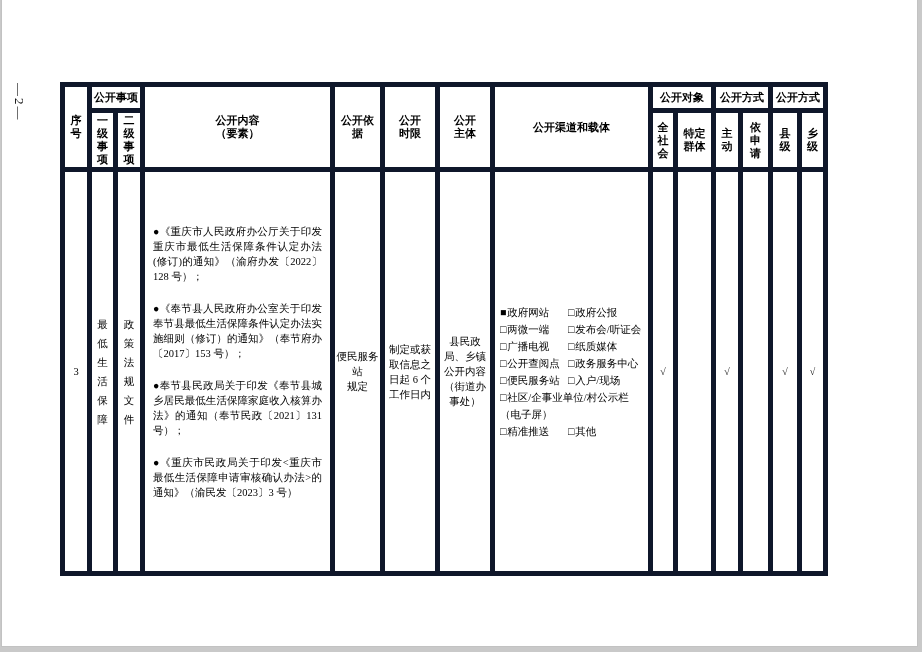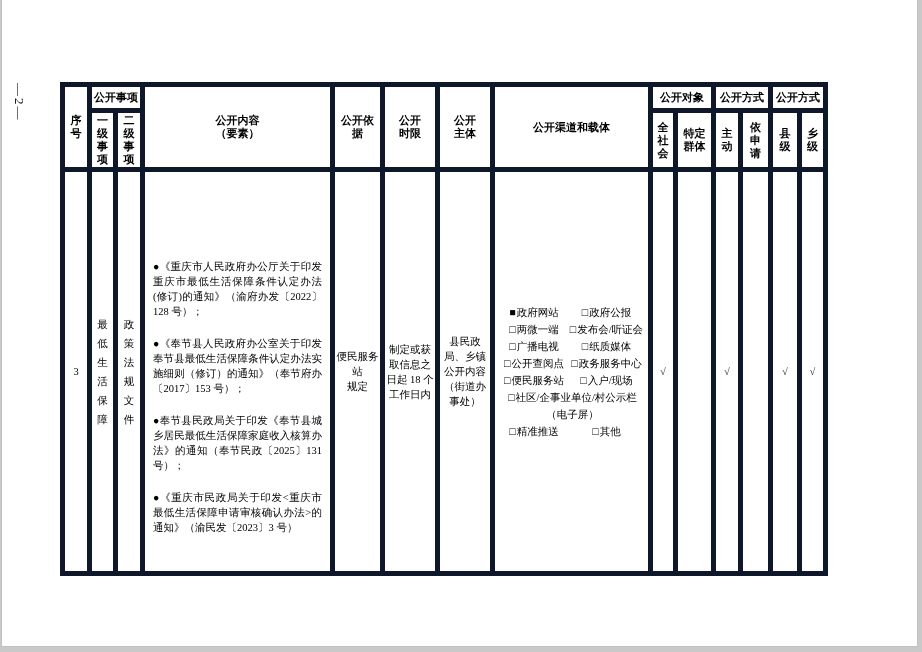--- a/index.html
+++ b/index.html
@@ -34,31 +34,31 @@
   .hc{
     font-family:"Liberation Sans","DejaVu Sans",sans-serif;
     font-weight:bold;font-size:11px;text-align:center;
     vertical-align:middle;line-height:13px;
   }
   .bc{
     font-size:10.5px;text-align:center;vertical-align:middle;line-height:15px;
   }
   .vtext{line-height:19px;}
   .content-cell{vertical-align:top;}
-  .content{padding:86px 7px 0 7px;}
+  .content{padding:51px 7px 0 7px;}
   .content p{
     margin:0 0 17px 0;font-size:10.5px;line-height:15px;
     text-align:justify;text-justify:inter-ideograph;
   }
   .channel-cell{vertical-align:middle;}
   .chlist{
     display:grid;grid-template-columns:68px auto;
     padding:0 2px 0 4px;font-size:10.5px;line-height:17px;
   }
-  .ch{white-space:nowrap;text-align:center;}
+  .ch{white-space:nowrap;text-align:left;}
   .ch.wide{grid-column:1 / -1;white-space:normal;}
   .box{margin-right:1px;}
   .mark{
     font-size:10px;text-align:center;vertical-align:middle;color:#1c1c1c;
   }
 </style>
 </head>
 <body>
 
 <div class="page">
@@ -137,29 +137,29 @@
       <td class="bc pre vtext">政
 策
 法
 规
 文
 件</td>
       <td class="content-cell">
         <div class="content">
           <p>●《重庆市人民政府办公厅关于印发重庆市最低生活保障条件认定办法(修订)的通知》（渝府办发〔2022〕128 号）；</p>
           <p>●《奉节县人民政府办公室关于印发奉节县最低生活保障条件认定办法实施细则（修订）的通知》（奉节府办〔2017〕153 号）；</p>
-          <p>●奉节县民政局关于印发《奉节县城乡居民最低生活保障家庭收入核算办法》的通知（奉节民政〔2025〕131 号）；</p>
+          <p>●奉节县民政局关于印发《奉节县城乡居民最低生活保障家庭收入核算办法》的通知（奉节民政〔2021〕131 号）；</p>
           <p>●《重庆市民政局关于印发&lt;重庆市最低生活保障申请审核确认办法&gt;的通知》（渝民发〔2023〕3 号）</p>
         </div>
       </td>
       <td class="bc pre">便民服务站
 规定</td>
       <td class="bc pre">制定或获
 取信息之
-日起 18 个
+日起 6 个
 工作日内</td>
       <td class="bc pre">县民政
 局、乡镇
 公开内容
 （街道办
 事处）</td>
       <td class="channel-cell">
         <div class="chlist">
               <div class="ch"><span class="box">■</span>政府网站</div>
               <div class="ch"><span class="box">□</span>政府公报</div>

